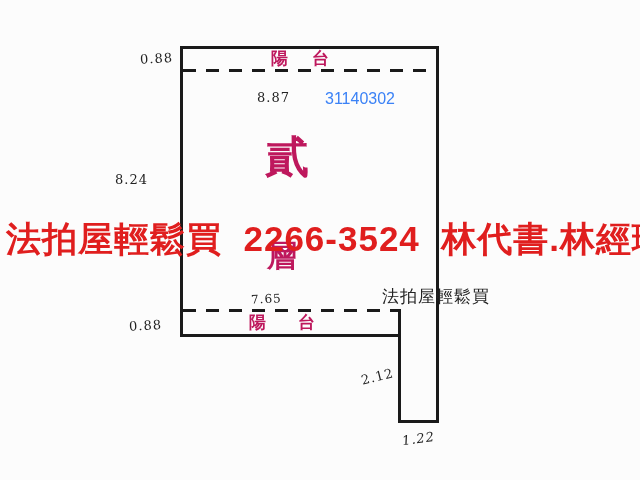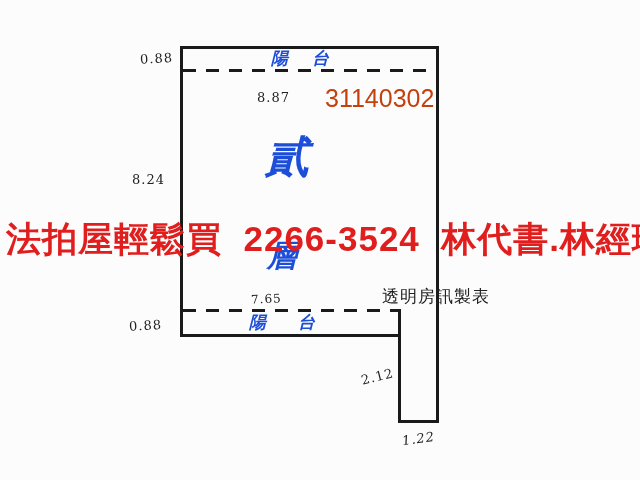--- a/index.html
+++ b/index.html
@@ -10,28 +10,28 @@
   .wall{position:absolute;background:#1a1a1a;}
   .dashed{
     position:absolute;height:3px;
     background:repeating-linear-gradient(90deg,#1a1a1a 0 13px,transparent 13px 23px);
   }
   .hand{
     position:absolute;font-family:"DejaVu Serif",serif;font-size:13px;color:#222;
     white-space:nowrap;letter-spacing:1px;
   }
   .cjk-label{
-    position:absolute;font-family:"DejaVu Serif",serif;color:#1d4ed8;
-    white-space:pre;font-weight:bold;font-style:italic;
+    position:absolute;font-family:"DejaVu Serif",serif;color:#be185d;
+    white-space:pre;font-weight:bold;
   }
   .balcony{font-size:17px;word-spacing:18px;}
   .balcony-bottom{word-spacing:26px;}
   .case-no{
     position:absolute;left:325px;top:87px;font-family:"Liberation Sans",sans-serif;
-    font-size:25px;line-height:23px;color:#c2410c;white-space:nowrap;
+    font-size:16px;line-height:23px;color:#3b82f6;white-space:nowrap;
   }
   .floor-char-top{left:265px;top:128px;font-size:44px;}
   .floor-char-bottom{left:267px;top:236px;font-size:30px;z-index:1;}
   .maker{
     position:absolute;left:382px;top:285px;font-family:"Liberation Sans",sans-serif;
     font-size:17px;color:#222;letter-spacing:1px;white-space:nowrap;
   }
   .ad-overlay{
     position:absolute;left:6px;top:216px;width:634px;z-index:10;
     font-family:"Liberation Sans",sans-serif;font-weight:bold;font-size:35px;
@@ -54,30 +54,30 @@
   <div class="wall" style="left: 398px; top: 420px; width: 41px; height: 3px; background: rgb(26, 26, 26);"></div>
 
   <div class="dashed" style="left:183px;top:69px;width:253px;"></div>
   <div class="dashed" style="left:183px;top:309px;width:215px;"></div>
 
   <div class="cjk-label balcony" style="left:271px;top:47px;">陽 台</div>
   <div class="cjk-label balcony balcony-bottom" style="left:249px;top:311px;">陽 台</div>
 
   <div class="hand rot-sm" style="left:140px;top:51px;">0.88</div>
   <div class="hand" style="left:257px;top:78px;margin-top:12px;">8.87</div>
-  <div class="hand" style="left:132px;top:172px;text-align:right;">8.24</div>
+  <div class="hand" style="left:115px;top:172px;text-align:right;">8.24</div>
   <div class="hand rot-sm" style="left:251px;top:292px;font-size:12px;">7.65</div>
   <div class="hand rot-sm" style="left:129px;top:318px;">0.88</div>
   <div class="hand rot-ext-h" style="left:361px;top:369px;">2.12</div>
   <div class="hand rot-ext-w" style="left:402px;top:431px;">1.22</div>
 
   <div class="case-no">
     <div>31140302</div>
   </div>
 
   <div class="cjk-label floor-char-top">貳</div>
   <div class="cjk-label floor-char-bottom">層</div>
 
-  <div class="maker">透明房訊製表</div>
+  <div class="maker">法拍屋輕鬆買</div>
 
   <div class="ad-overlay" style="color: rgb(224, 30, 30);">法拍屋輕鬆買  2266-3524  林代書.林經理</div>
 
 </div>
 
 </body></html>

